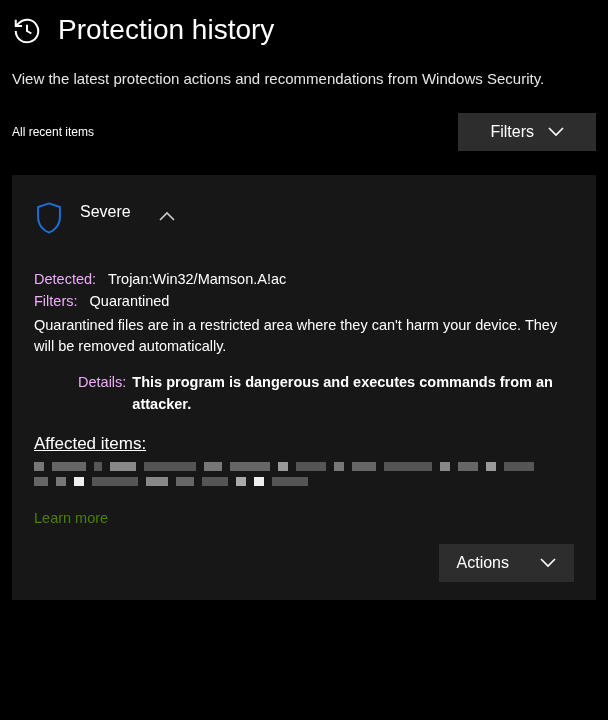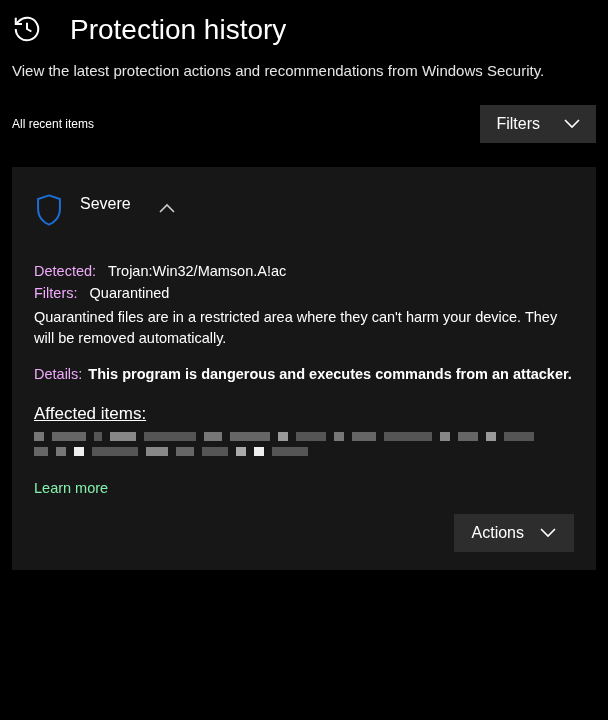--- a/index.html
+++ b/index.html
@@ -7,23 +7,23 @@
     background: #000;
     color: #fff;
     font-family: "Segoe UI", -apple-system, sans-serif;
     width: 608px;
     height: 720px;
     overflow: hidden;
     padding: 14px 12px;
   }
   .header-row {
     display: flex;
-    align-items: flex-start;
-    gap: 28px;
-    margin-bottom: 14px;
+    align-items: flex-end;
+    gap: 16px;
+    margin-bottom: 22px;
   }
   .history-icon svg { display:block; }
   .page-title {
     font-size: 28px;
     font-weight: 400;
   }
   .subtitle {
     font-size: 15px;
     line-height: 1.4;
     color: #e6e6e6;
@@ -35,25 +35,25 @@
     align-items: center;
     margin-bottom: 24px;
   }
   .all-recent {
     font-size: 12px;
   }
   .filters-btn {
     background: #2d2d2d;
     color: #fff;
     border: none;
-    padding: 10px 16px;
+    padding: 10px 32px;
     font-size: 16px;
     display: flex;
     align-items: flex-start;
-    gap: 24px;
+    gap: 14px;
     cursor: pointer;
   }
   .card {
     background: #171717;
     padding: 22px 22px 18px 22px;
   }
   .card-head {
     display: flex;
     align-items: flex-start;
     gap: 16px;
@@ -85,61 +85,62 @@
     font-size: 14.5px;
     line-height: 1.5;
     margin-top: 2px;
     margin-bottom: 14px;
   }
   .details-row {
     display: flex;
     gap: 6px;
     font-size: 14.5px;
     line-height: 1.5;
+    margin-left: 44px;
   }
   .details-text { flex:1;font-weight:bold; }
   .affected-title {
     font-size: 17px;
     text-decoration: underline;
     margin-top: 18px;
     margin-bottom: 8px;
   }
   .redacted {
     display:flex;
     flex-wrap: wrap;
     gap: 6px 8px;
     width: 520px;
     margin-bottom: 18px;
   }
   .rbox {
     height: 9px;
     background: #555;
   }
   .learn-more {
-    color: #86efac;
+    color: #4d7c0f;
     font-size: 14.5px;
     text-decoration: none;
     display: inline-block;
     margin-top: 6px;
     margin-bottom: 18px;
     cursor: pointer;
   }
   .actions-row {
     display: flex;
     justify-content: flex-end;
   }
   .actions-btn {
     background: #2d2d2d;
     color: #fff;
     border: none;
     padding: 10px 18px;
     font-size: 16px;
     display: flex;
     align-items: center;
-    gap: 16px;
+    gap: 31px;
     cursor: pointer;
   }
 </style>
 </head>
 <body>
 
 <div class="header-row">
   <span class="history-icon">
     <svg width="30" height="30" viewBox="0 0 24 24" fill="none" stroke="#fff" stroke-width="1.6">
       <path d="M3 12a9 9 0 1 0 2.64-6.36L3 8"></path>

